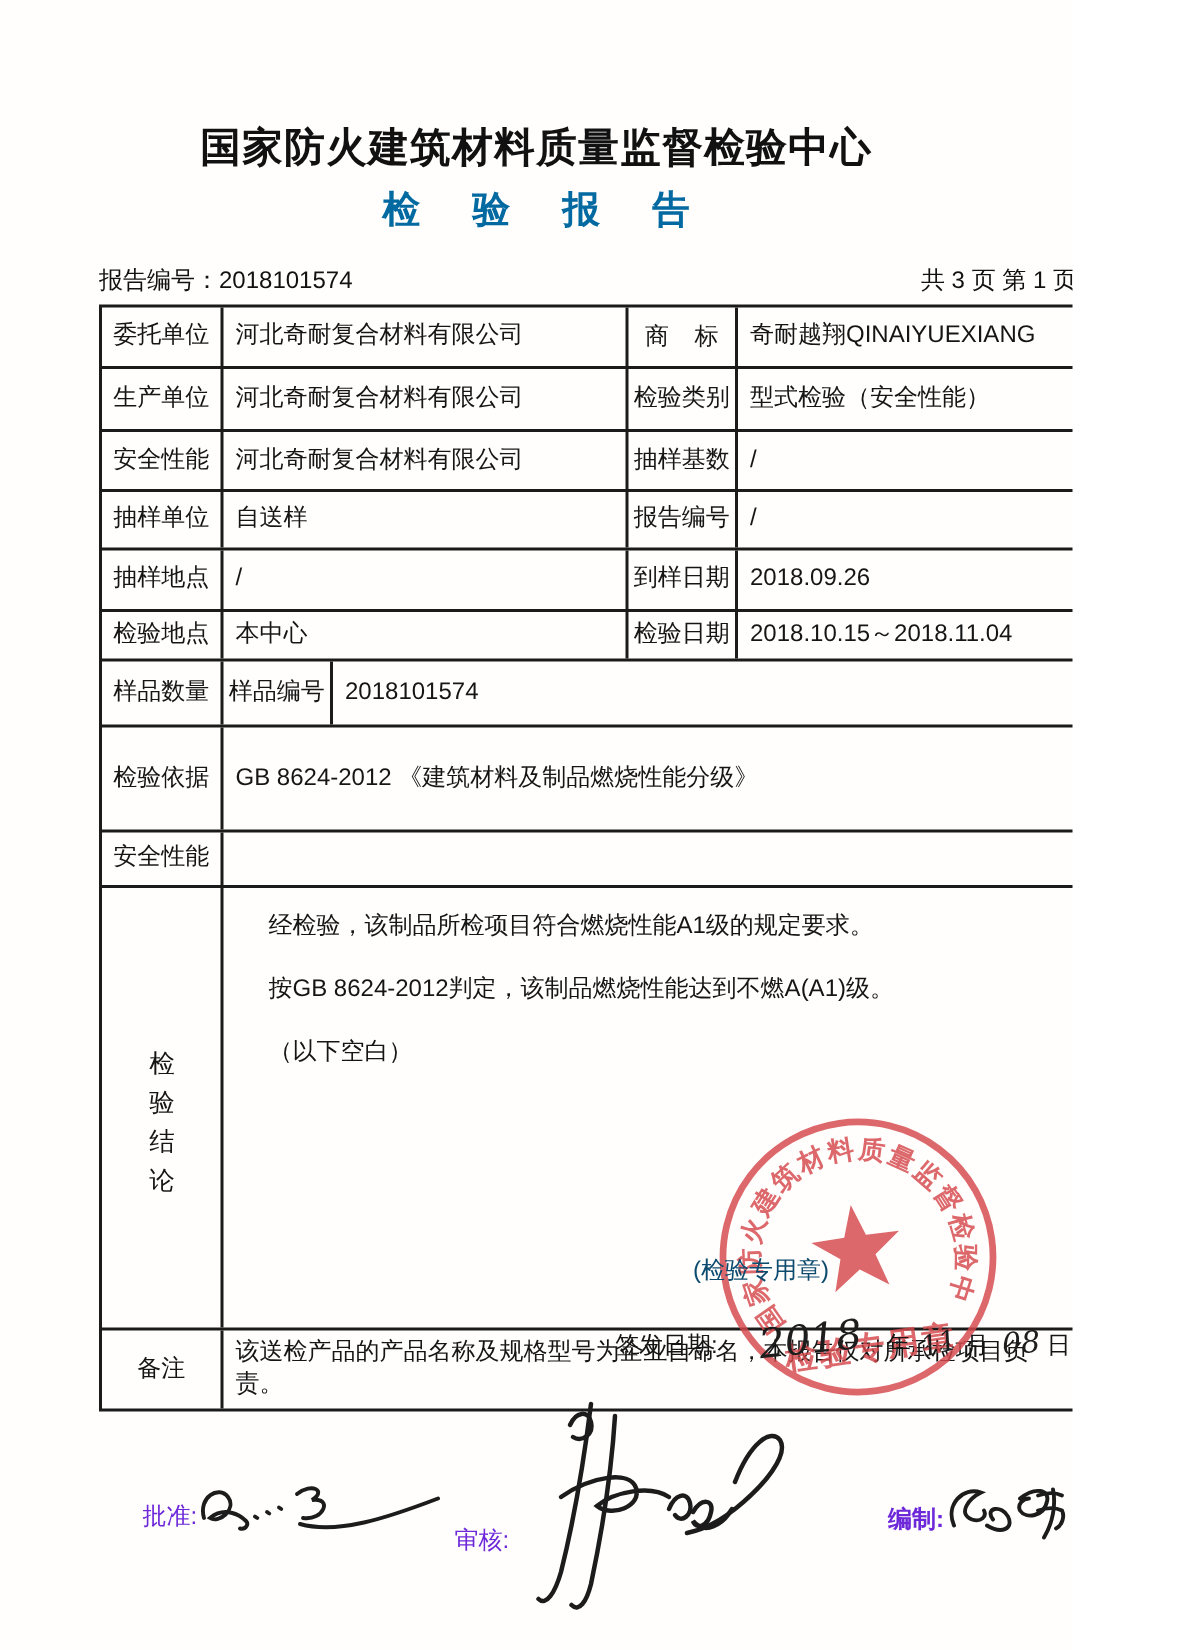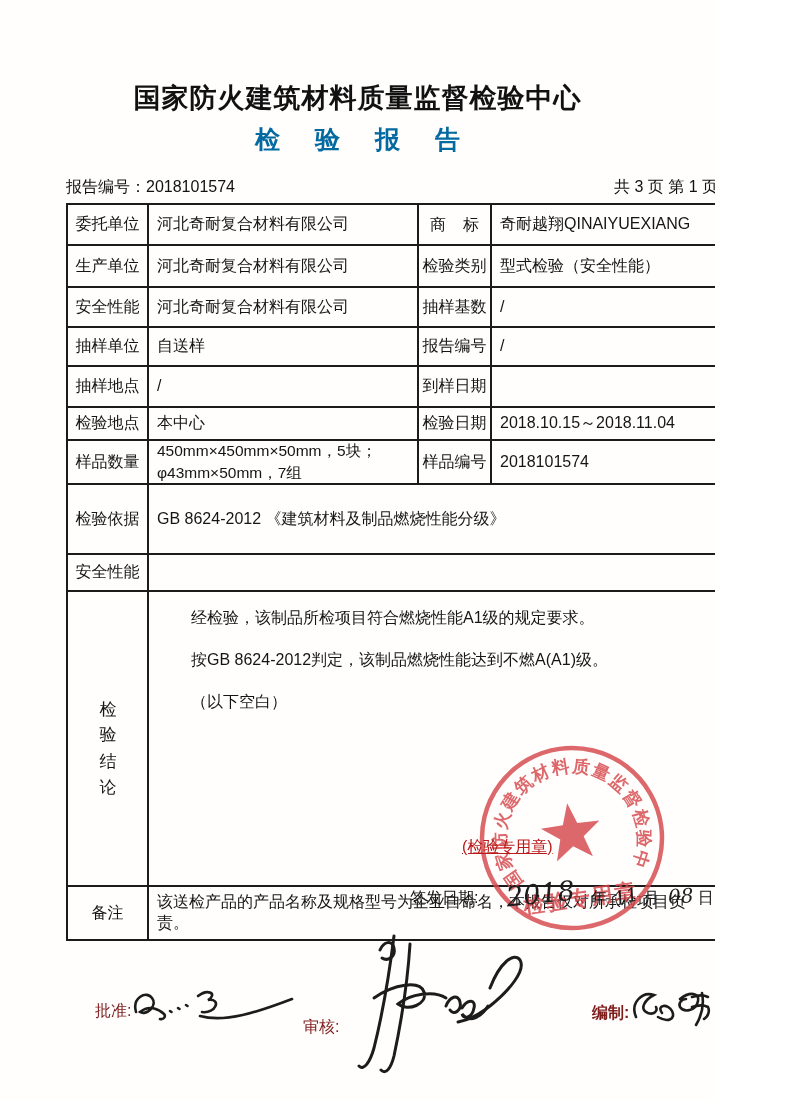--- a/index.html
+++ b/index.html
@@ -33,31 +33,31 @@
   .c3{width:73px; border-right:2px solid #1b1b1b;}
   .c4{flex:1;}
   .spread{display:block; text-align:justify; text-align-last:justify; padding:0 11px;}
   .h40{height:40px}.h41{height:41px}.h42{height:42px}.h39{height:39px}
   .h33{height:33px}.h44{height:44px}.h70{height:70px}.h37{height:37px}
   .h295{height:295px}.h52{height:52px}
   .wrapval{line-height:1.45; font-size:15.5px;}
   .v-label-cell{justify-content:center;}
   .v-label{writing-mode:vertical-lr; letter-spacing:26px; font-size:17px;}
   .conclusion-cell{display:block; position:relative; padding:16px 10px 0 30px;}
-  .conclusion-cell p{margin:0 0 21px 12px; font-size:16px;}
-  .stamp-note{position:absolute; left:462px; top:837px; font-size:16px; color:#b91c1c; z-index:3;text-decoration:underline;}
+  .conclusion-cell p{margin:0 0 21px 0; font-size:16px;}
+  .stamp-note{position:absolute; left:462px; top:837px; font-size:16px; color:#0c4a6e; z-index:3;}
   .issue-line{position:absolute; left:410px; top:878px; display:flex; align-items:baseline; font-size:16px; z-index:3;}
   .hand{font-family:"DejaVu Serif", serif; font-style:italic; color:#1d1d1d;}
   .hw-year{font-size:27px; margin-left:28px; transform:rotate(-6deg); display:inline-block;}
   .hw-month{font-size:19px; margin-left:7px; margin-right:3px; transform:rotate(-14deg); display:inline-block;}
   .hw-day{font-size:20px; margin-left:9px; margin-right:2px; transform:rotate(-4deg); display:inline-block;}
   .u-year{margin-left:16px;} .u-rest{margin-left:2px;}
   .big-stamp{position:absolute; left:477px; top:743px; width:190px; height:190px; z-index:2; opacity:0.82; transform:rotate(-8deg);}
   .edge-stamp{position:absolute; left:733px; top:624px; width:67px; height:165px; z-index:2; opacity:0.6;}
-  .footer-label{position:absolute; font-size:16px; color:#7f1d1d;}
+  .footer-label{position:absolute; font-size:16px; color:#6d28d9;}
   .fl-approve{left:95px; top:1001px;}
   .fl-review{left:303px; top:1001px;margin-top:16px;}
   .fl-prepare{left:592px; top:1003px;font-weight:bold;}
   .sig{position:absolute; z-index:2;}
   .sig1{left:130px; top:986px; width:170px; height:45px;}
   .sig2{left:350px; top:928px; width:180px; height:150px;}
   .sig3{left:628px; top:983px; width:95px; height:55px;}
 </style>
 </head>
 <body>
@@ -102,32 +102,32 @@
       <div class="cell lab c1">抽样单位</div>
       <div class="cell val c2">自送样</div>
       <div class="cell lab c3">报告编号</div>
       <div class="cell val c4">/</div>
     </div>
 
     <div class="t-row h41">
       <div class="cell lab c1">抽样地点</div>
       <div class="cell val c2">/</div>
       <div class="cell lab c3">到样日期</div>
+      <div class="cell val c4">2018.09.26</div>
     </div>
 
     <div class="t-row h33">
       <div class="cell lab c1">检验地点</div>
       <div class="cell val c2">本中心</div>
       <div class="cell lab c3">检验日期</div>
       <div class="cell val c4">2018.10.15～2018.11.04</div>
     </div>
 
     <div class="t-row h44">
       <div class="cell lab c1">样品数量</div>
-      <div class="cell val c2 wrapval">450mm×450mm×50mm，5块；φ43mm×50mm，7组</div>
       <div class="cell lab c3">样品编号</div>
       <div class="cell val c4">2018101574</div>
     </div>
 
     <div class="t-row h70">
       <div class="cell lab c1">检验依据</div>
       <div class="cell val c4">GB 8624-2012 《建筑材料及制品燃烧性能分级》</div>
     </div>
 
     <div class="t-row h37">

